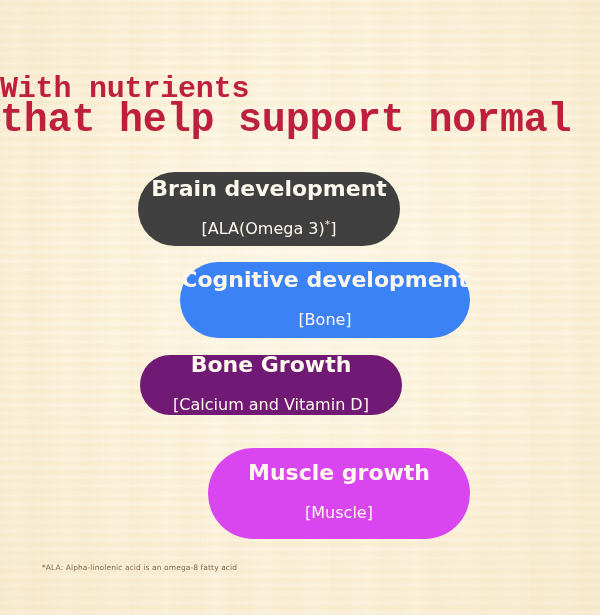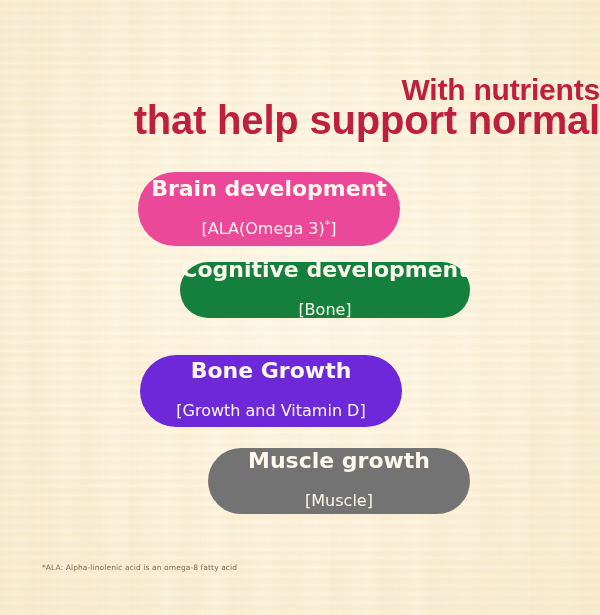--- a/index.html
+++ b/index.html
@@ -55,23 +55,23 @@
                 rgba(255,253,245,0.10) 48%,
                 rgba(238,221,186,0.30) 100%);
   }
 
   
   #headline {
     position: absolute;
     top: 74px;
     left: 0;
     width: 600px;
-    text-align: right;
+    text-align: left;
     color: #bd1f3d;
-    font-family: Liberation Sans, sans-serif;
+    font-family: Liberation Mono, monospace;
     font-weight: bold;
     font-size: 30px;
     line-height: 31px;
     letter-spacing: -0.2px;
     z-index: 3;
   }
   #headline .hl-line {
     display: block;
     white-space: nowrap;
   }
@@ -109,24 +109,24 @@
     margin-top: 17px;
     white-space: nowrap;
     color: #fdf7ec;
   }
   .pill .sup-star {
     font-size: 11px;
     vertical-align: super;
     line-height: 0;
   }
 
-  #pill-1 { left: 138px; top: 172px; width: 262px; height: 74px; background: #ec4899; }
-  #pill-2 { left: 180px; top: 262px; width: 290px; height: 56px; background: #15803d; align-items: center; }
-  #pill-3 { left: 140px; top: 355px; width: 262px; height: 72px; background: #6d28d9; }
-  #pill-4 { left: 208px; top: 448px; width: 262px; height: 66px; background: #737373; text-align: center; }
+  #pill-1 { left: 138px; top: 172px; width: 262px; height: 74px; background: #404040; }
+  #pill-2 { left: 180px; top: 262px; width: 290px; height: 76px; background: #3b82f6; align-items: center; }
+  #pill-3 { left: 140px; top: 355px; width: 262px; height: 60px; background: #701a75; }
+  #pill-4 { left: 208px; top: 448px; width: 262px; height: 91px; background: #d946ef; text-align: center; }
 
   
   #footnote {
     position: absolute;
     left: 42px;
     top: 562px;
     font-family: "DejaVu Sans", sans-serif;
     font-size: 7.5px;
     line-height: 11px;
     color: #7d6a4e;
@@ -153,21 +153,21 @@
     <div class="pill-sub"><span>[ALA(Omega 3)</span><span class="sup-star">*</span><span>]</span></div>
   </div>
 
   <div class="pill" id="pill-2">
     <div class="pill-title">Cognitive development</div>
     <div class="pill-sub">[Bone]</div>
   </div>
 
   <div class="pill" id="pill-3">
     <div class="pill-title">Bone Growth</div>
-    <div class="pill-sub">[Growth and Vitamin D]</div>
+    <div class="pill-sub">[Calcium and Vitamin D]</div>
   </div>
 
   <div class="pill" id="pill-4">
     <div class="pill-title">Muscle growth</div>
     <div class="pill-sub">[Muscle]</div>
   </div>
 
   <div id="footnote">*ALA: Alpha-linolenic acid is an omega-8 fatty acid</div>
 
 </div>

